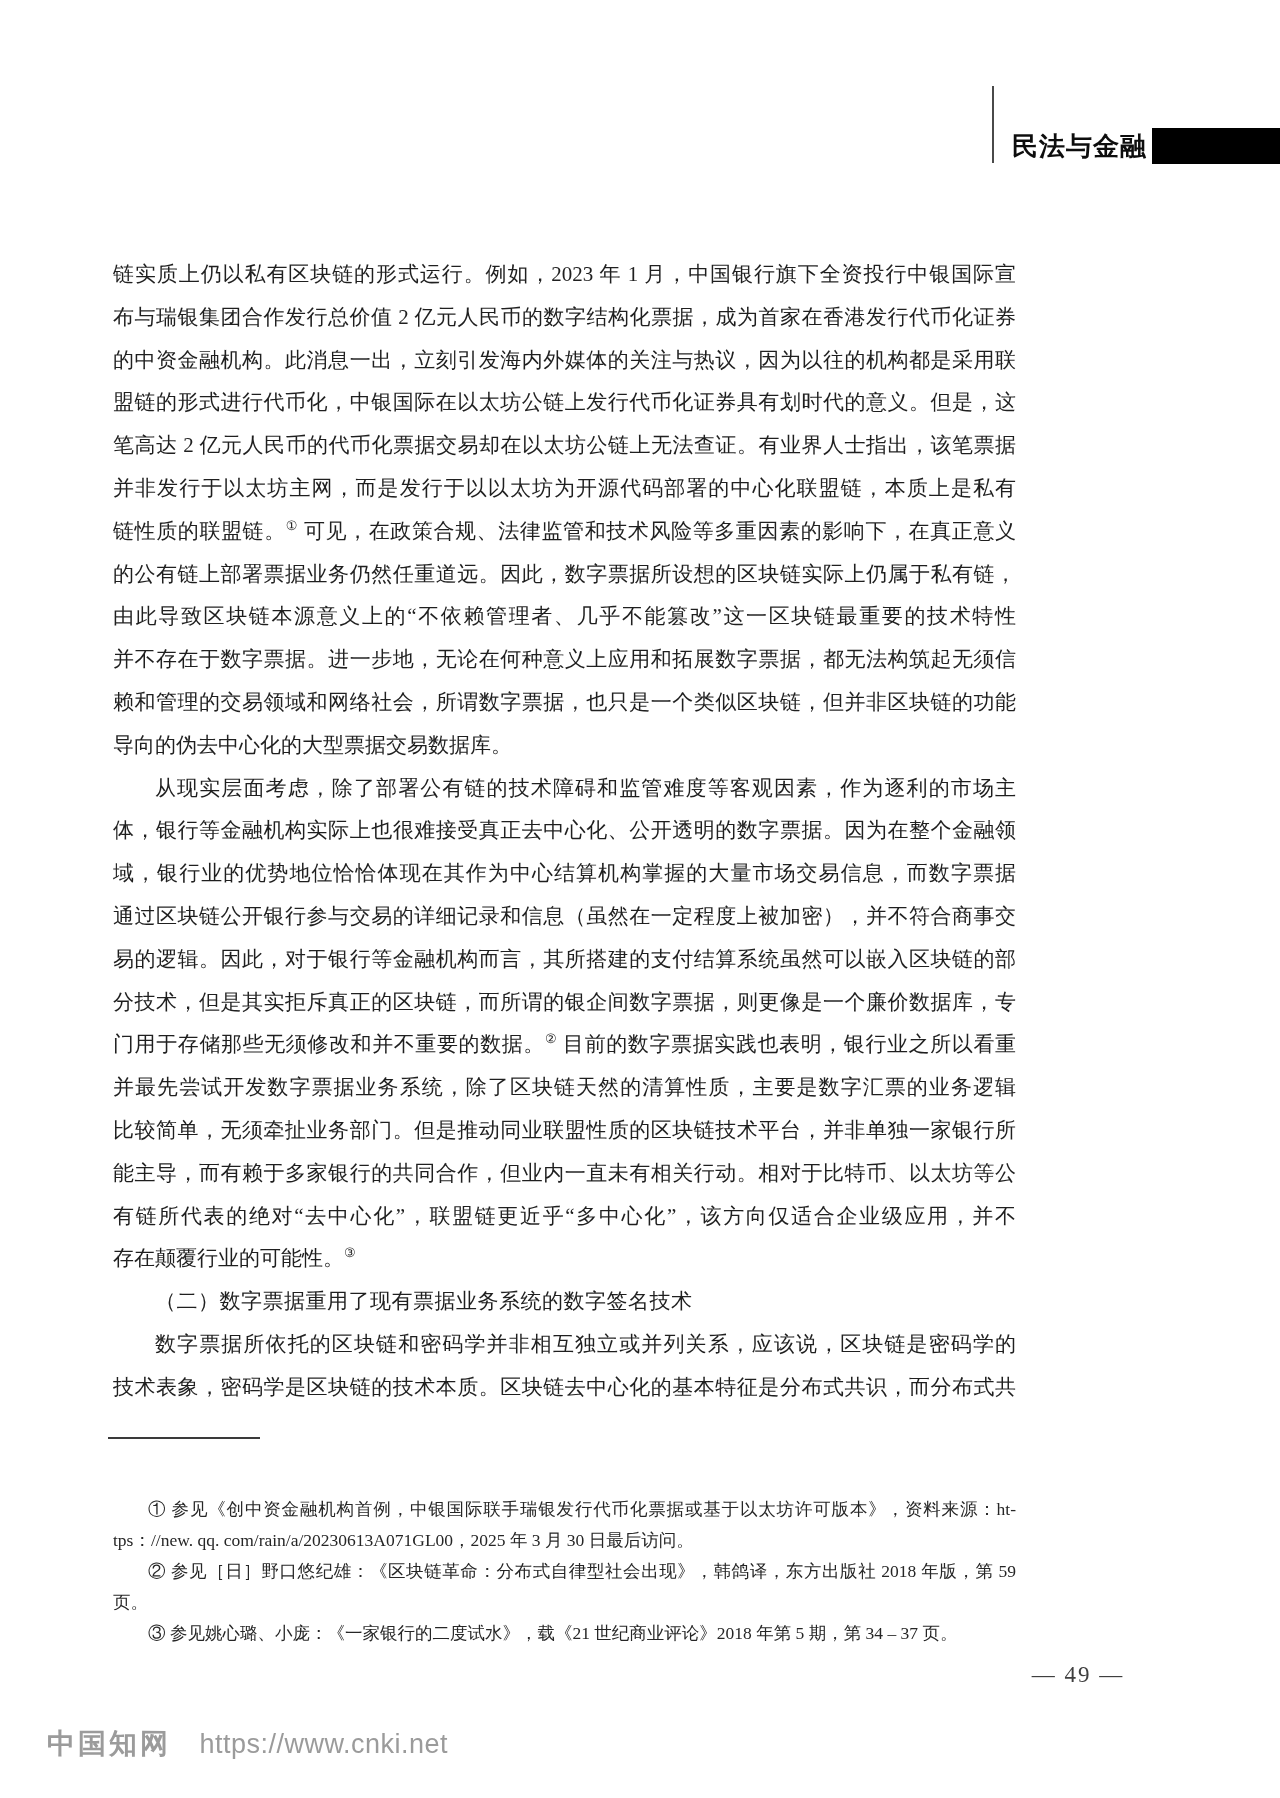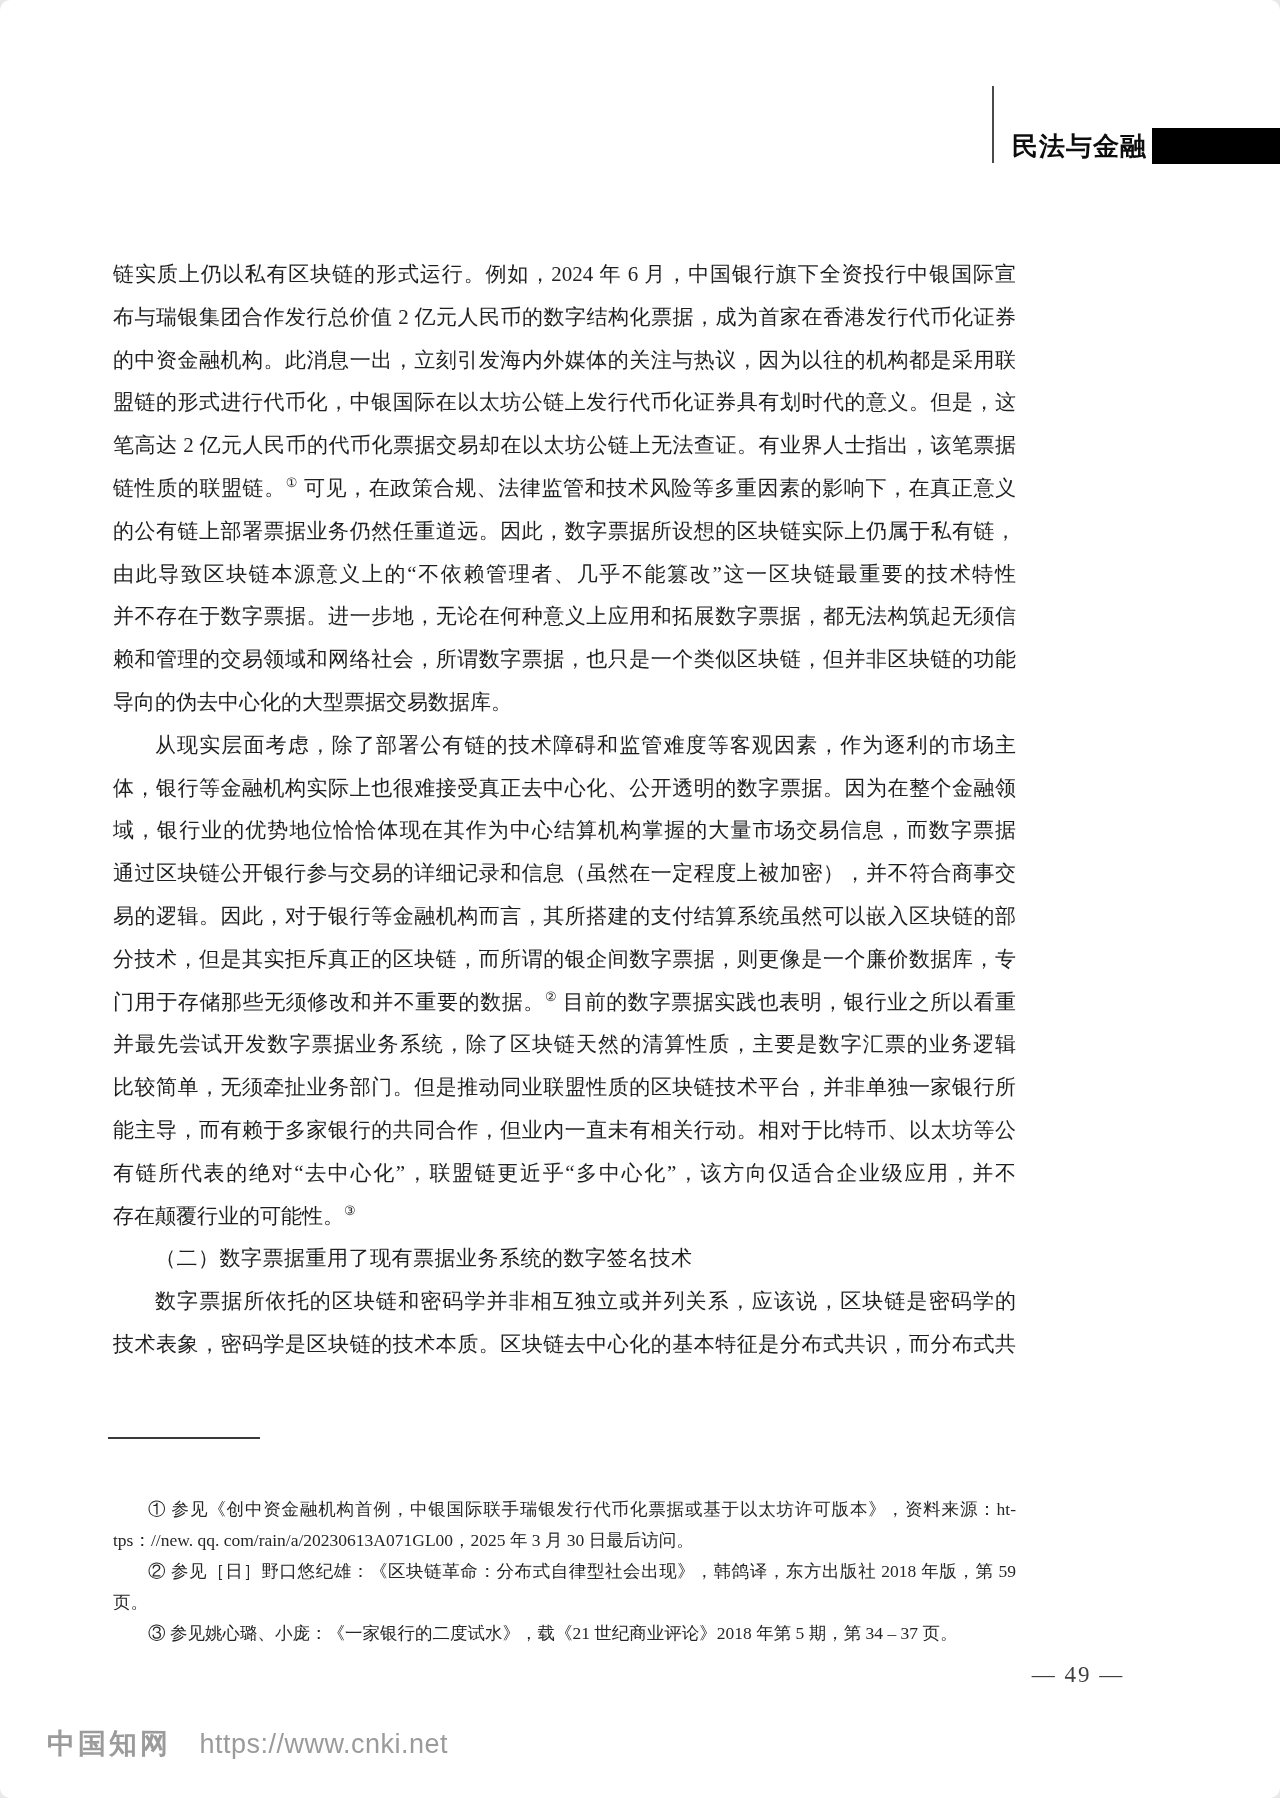--- a/index.html
+++ b/index.html
@@ -4,21 +4,20 @@
 <style>
   html,body{margin:0;padding:0;}
   body{background:#e8e8e8;}
   .page{
     position:relative;
     width:1280px;height:1798px;
     background:#ffffff;
     overflow:hidden;
     font-family:"Liberation Serif","DejaVu Serif",serif;
     color:#1f1f1f;
-    border-radius:10px;
   }
   
   .header-vrule{
     position:absolute;left:992px;top:86px;
     width:2px;height:77px;background:#4a4a4a;
   }
   .header-title{
     position:absolute;left:1012px;top:129px;
     font-family:"Liberation Sans","DejaVu Sans",sans-serif;
     font-weight:bold;font-size:26px;line-height:34px;
@@ -73,25 +72,26 @@
 </head>
 <body>
 
 <div class="page">
 
   <div class="header-vrule"></div>
   <div class="header-title">民法与金融</div>
   <div class="header-bar"></div>
 
   <div class="body-text">
-      <div class="bline">链实质上仍以私有区块链的形式运行。例如，2024 年 6 月，中国银行旗下全资投行中银国际宣</div>
+      <div class="bline">链实质上仍以私有区块链的形式运行。例如，2023 年 1 月，中国银行旗下全资投行中银国际宣</div>
       <div class="bline">布与瑞银集团合作发行总价值 2 亿元人民币的数字结构化票据，成为首家在香港发行代币化证券</div>
       <div class="bline">的中资金融机构。此消息一出，立刻引发海内外媒体的关注与热议，因为以往的机构都是采用联</div>
       <div class="bline">盟链的形式进行代币化，中银国际在以太坊公链上发行代币化证券具有划时代的意义。但是，这</div>
       <div class="bline">笔高达 2 亿元人民币的代币化票据交易却在以太坊公链上无法查证。有业界人士指出，该笔票据</div>
+      <div class="bline">并非发行于以太坊主网，而是发行于以以太坊为开源代码部署的中心化联盟链，本质上是私有</div>
       <div class="bline">链性质的联盟链。<sup>①</sup> 可见，在政策合规、法律监管和技术风险等多重因素的影响下，在真正意义</div>
       <div class="bline">的公有链上部署票据业务仍然任重道远。因此，数字票据所设想的区块链实际上仍属于私有链，</div>
       <div class="bline">由此导致区块链本源意义上的“不依赖管理者、几乎不能篡改”这一区块链最重要的技术特性</div>
       <div class="bline">并不存在于数字票据。进一步地，无论在何种意义上应用和拓展数字票据，都无法构筑起无须信</div>
       <div class="bline">赖和管理的交易领域和网络社会，所谓数字票据，也只是一个类似区块链，但并非区块链的功能</div>
       <div class="bline lastline">导向的伪去中心化的大型票据交易数据库。</div>
       <div class="bline indent">从现实层面考虑，除了部署公有链的技术障碍和监管难度等客观因素，作为逐利的市场主</div>
       <div class="bline">体，银行等金融机构实际上也很难接受真正去中心化、公开透明的数字票据。因为在整个金融领</div>
       <div class="bline">域，银行业的优势地位恰恰体现在其作为中心结算机构掌握的大量市场交易信息，而数字票据</div>
       <div class="bline">通过区块链公开银行参与交易的详细记录和信息（虽然在一定程度上被加密），并不符合商事交</div>

